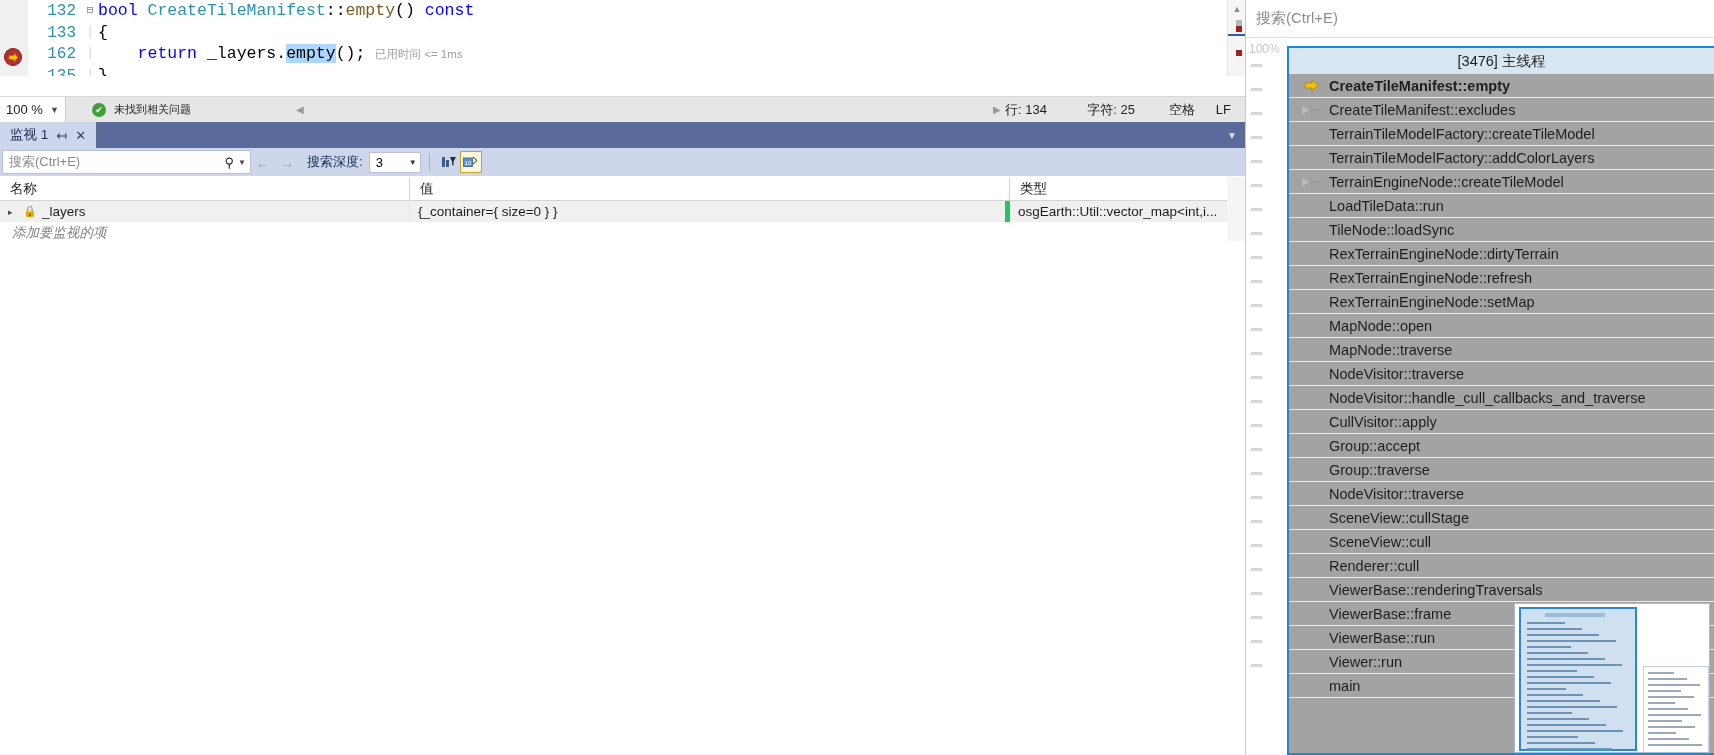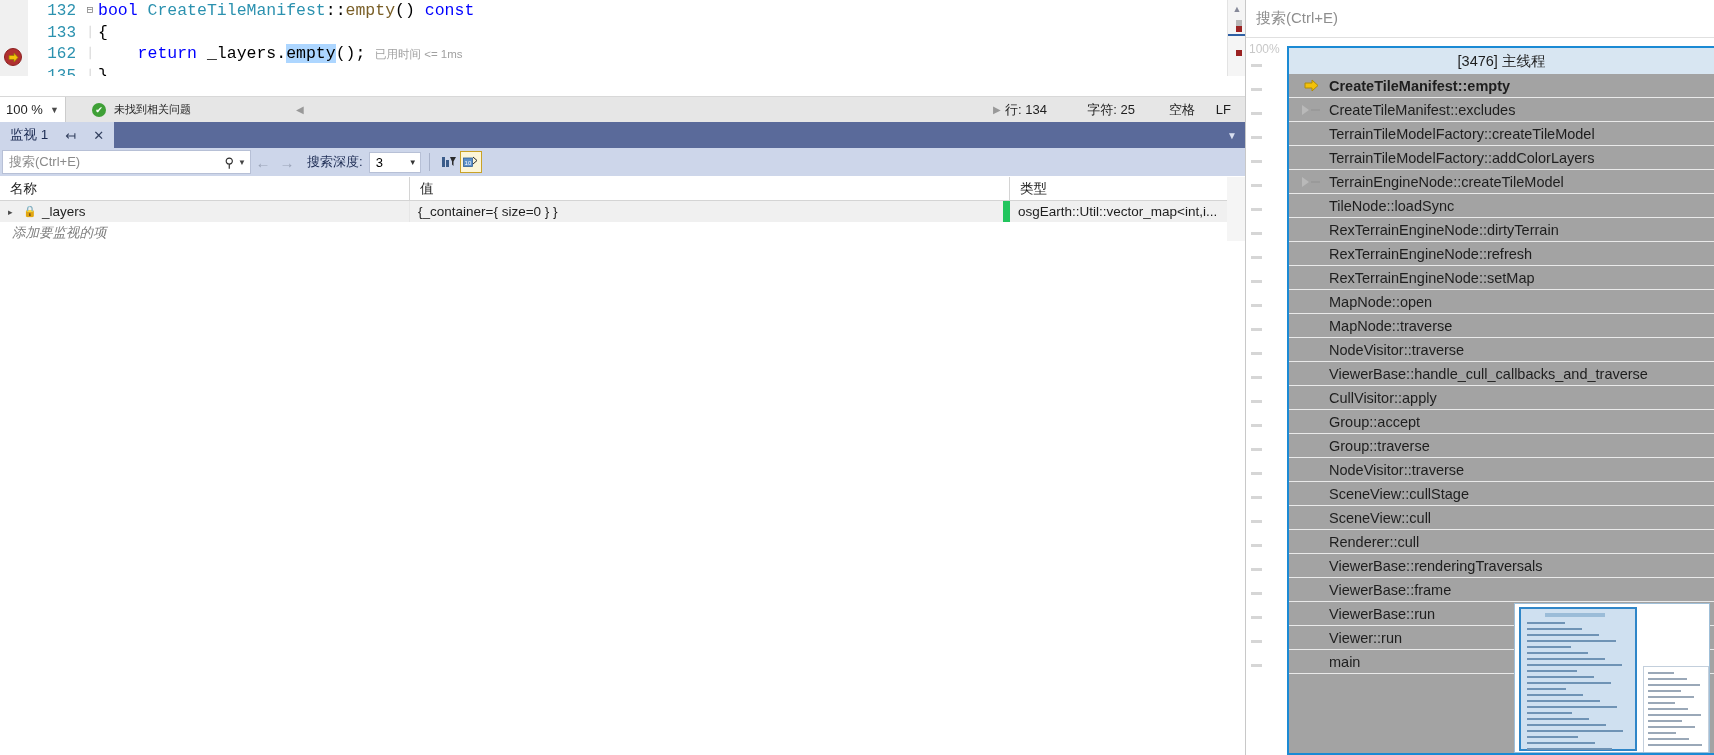--- a/index.html
+++ b/index.html
@@ -120,21 +120,21 @@
     position: absolute; left: 0; top: 122px; width: 1245px; height: 633px;
     background: #ffffff;
   }
   #watch-tabstrip {
     position: absolute; left: 0; top: 0; width: 1245px; height: 26px;
     background: #5a6a9a;
   }
   #watch-tab {
     position: absolute; left: 0; top: 0; height: 26px;
     background: #cdd6ea; display: flex; align-items: center;
-    padding: 0 10px 0 10px; gap: 17px;
+    padding: 0 10px 0 10px; gap: 8px;
   }
   #watch-tab-label { font-size: 13.5px; color: #1b2a52; }
   #watch-pin, #watch-close {
     font-size: 13px; color: #33415f; line-height: 1;
   }
   #tabstrip-caret {
     position: absolute; right: 8px; top: 8px;
     color: #d9dff0; font-size: 10px;
   }
   #watch-toolbar {
@@ -186,21 +186,21 @@
   }
   #gh-name { width: 410px; }
   #gh-value { width: 600px; }
   #gh-type { width: 215px; border-right: none; }
   .grid-row { display: flex; height: 21px; align-items: center; }
   #row-layers { background: #f0f0f0; }
   .cell { font-size: 13.5px; color: #1e1e1e; height: 21px;
           display: flex; align-items: center; overflow: hidden;
           white-space: nowrap; }
   .c-name { width: 410px; padding-left: 8px; gap: 5px; border-right: 1px solid #e6e6e6;}
-  .c-value { width: 600px; padding-left: 8px; border-right: 7px solid #22c55e;}
+  .c-value { width: 600px; padding-left: 8px; border-right: 5px solid #22c55e;}
   .c-type { width: 235px; padding-left: 8px; }
   #expander { color: #4a4a4a; font-size: 9px; width: 10px; }
   #lock-icon { font-size: 11px; color: #2b5f9e; width: 14px; }
   #row-add {
     font-size: 13.5px; color: #808080; font-style: italic;
     padding-left: 12px; height: 21px; display: flex; align-items: center;
   }
   #grid-vscroll {
     position: absolute; right: 0; top: 0; width: 18px; height: 64px;
     background: #f5f5f5;
@@ -460,20 +460,24 @@
           </div>
           <div class="cs-row">
             <span class="cs-gutter">
               <span class="cs-tri"></span>
               <span class="cs-dash"></span>
             </span>
             <span class="cs-label">TerrainEngineNode::createTileModel</span>
           </div>
           <div class="cs-row">
             <span class="cs-gutter"></span>
+            <span class="cs-label">LoadTileData::run</span>
+          </div>
+          <div class="cs-row">
+            <span class="cs-gutter"></span>
             <span class="cs-label">TileNode::loadSync</span>
           </div>
           <div class="cs-row">
             <span class="cs-gutter"></span>
             <span class="cs-label">RexTerrainEngineNode::dirtyTerrain</span>
           </div>
           <div class="cs-row">
             <span class="cs-gutter"></span>
             <span class="cs-label">RexTerrainEngineNode::refresh</span>
           </div>
@@ -488,21 +492,21 @@
           <div class="cs-row">
             <span class="cs-gutter"></span>
             <span class="cs-label">MapNode::traverse</span>
           </div>
           <div class="cs-row">
             <span class="cs-gutter"></span>
             <span class="cs-label">NodeVisitor::traverse</span>
           </div>
           <div class="cs-row">
             <span class="cs-gutter"></span>
-            <span class="cs-label">ViewerBase::handle_cull_callbacks_and_traverse</span>
+            <span class="cs-label">NodeVisitor::handle_cull_callbacks_and_traverse</span>
           </div>
           <div class="cs-row">
             <span class="cs-gutter"></span>
             <span class="cs-label">CullVisitor::apply</span>
           </div>
           <div class="cs-row">
             <span class="cs-gutter"></span>
             <span class="cs-label">Group::accept</span>
           </div>
           <div class="cs-row">

